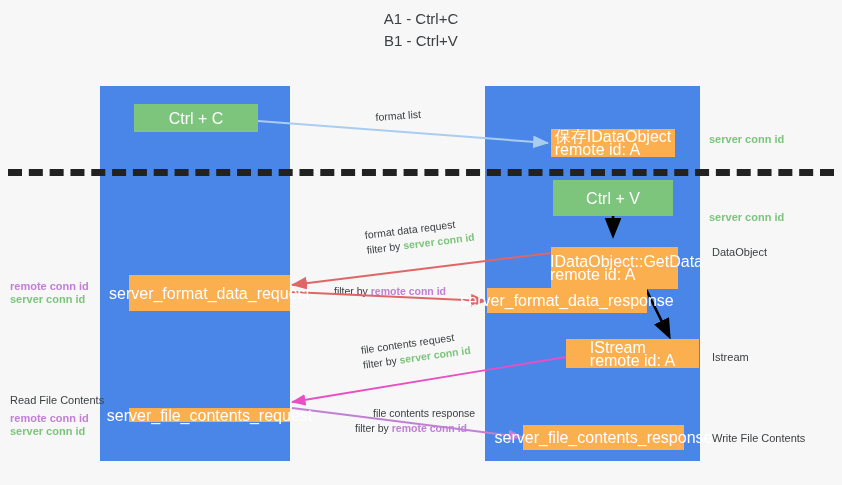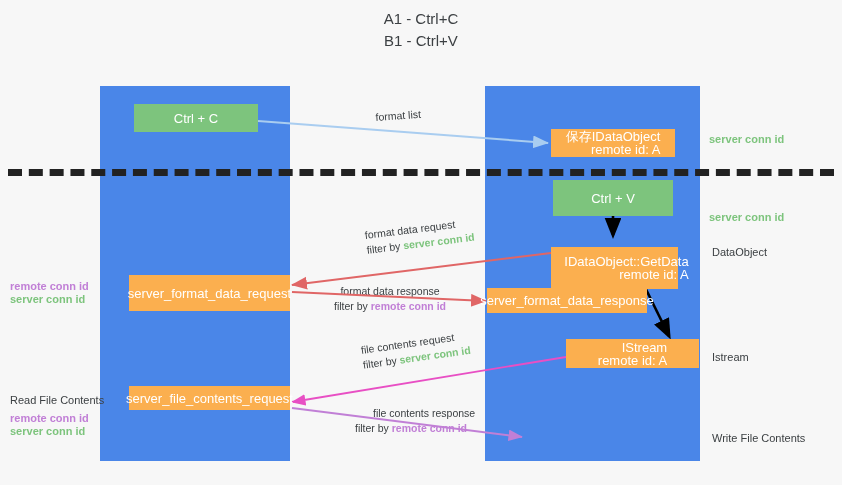--- a/index.html
+++ b/index.html
@@ -55,23 +55,23 @@
   .lane.a1 { left: 100px; width: 190px; }
   .lane.b1 { left: 485px; width: 215px; }
 
   
   .node {
     box-sizing: border-box;
     display: flex;
     flex-direction: column;
     align-items: center;
     justify-content: center;
-    text-align: right;
+    text-align: left;
     color: #ffffff;
-    font-size: 13px;
+    font-size: 16px;
     line-height: 13px;
     white-space: pre;
     z-index: 5;
   }
   .node.green { background: #7dc47d; }
   .node.orange { background: #fbaf4f; }
 
   
   .note {
     font-size: 11px;
@@ -163,45 +163,45 @@
 
     <line x1="566" y1="357" x2="292" y2="402" stroke="#e84fc4" stroke-width="1.8" marker-end="url(#ah-pink)"></line>
 
     <line x1="292" y1="408" x2="522" y2="437" stroke="#c17fd6" stroke-width="1.8" marker-end="url(#ah-purple)"></line>
   </svg>
 
   <div class="abs node green" style="left:134px; top:104px; width:124px; height:28px;">Ctrl + C</div>
 
   <div class="abs node orange" style="left:129px; top:275px; width:161px; height:36px;">server_format_data_request</div>
 
-  <div class="abs node orange" style="left:129px; top:386px; width:161px; height:24px;">server_file_contents_request</div>
+  <div class="abs node orange" style="left:129px; top:408px; width:161px; height:14px;">server_file_contents_request</div>
 
   <div class="abs node orange" style="left:551px; top:129px; width:124px; height:28px;">保存IDataObject
 remote id: A</div>
 
   <div class="abs node green" style="left:553px; top:180px; width:120px; height:36px;">Ctrl + V</div>
 
   <div class="abs node orange" style="left:551px; top:247px; width:127px; height:42px;padding-left:24px;">IDataObject::GetData
 remote id: A</div>
 
   <div class="abs node orange" style="left:487px; top:288px; width:160px; height:25px;">server_format_data_response</div>
 
   <div class="abs node orange" style="left:566px; top:339px; width:133px; height:29px;">IStream
 remote id: A</div>
 
+  <div class="abs node orange" style="left:523px; top:425px; width:161px; height:25px;">server_file_contents_response</div>
 
   <div class="abs edge-label" style="left:375px; top:110px; transform: rotate(-4deg);">format list</div>
 
   <div class="abs edge-label" style="left:364px; top:228px; transform: rotate(-7deg);">
     <div>format data request</div>
     <div><span>filter by </span><span class="k green-t">server conn id</span></div>
   </div>
 
   <div class="abs edge-label" style="left:334px; top:284px;">
-    <div style="text-align:center;">format data response</div>
     <div><span>filter by </span><span class="k purple-t">remote conn id</span></div>
   </div>
 
   <div class="abs edge-label" style="left:360px; top:343px; transform: rotate(-8deg);">
     <div>file contents request</div>
     <div><span>filter by </span><span class="k green-t">server conn id</span></div>
   </div>
 
   <div class="abs edge-label" style="left:355px; top:406px;">
     <div style="text-align:center; padding-left:18px;">file contents response</div>

